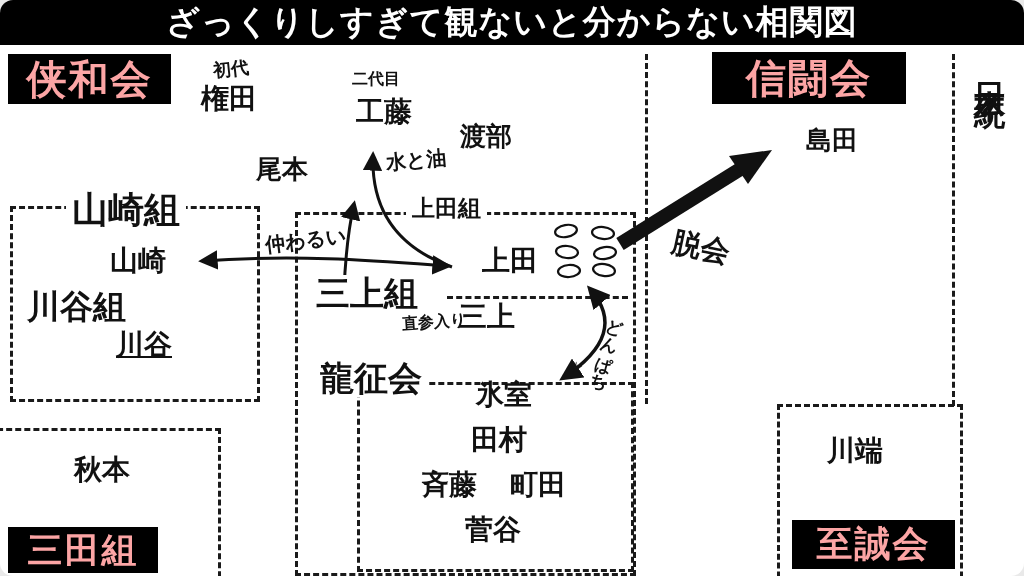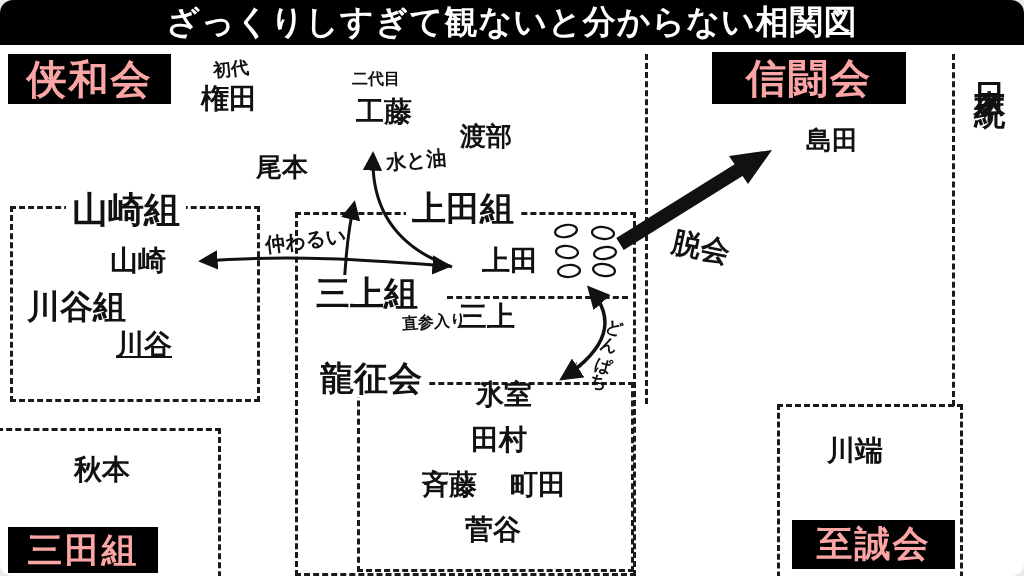--- a/index.html
+++ b/index.html
@@ -84,29 +84,29 @@
       <ellipse cx="569" cy="271" rx="11" ry="6" transform="rotate(-4 569 271)"></ellipse>
       <ellipse cx="604" cy="270" rx="11" ry="6" transform="rotate(8 604 270)"></ellipse>
     </g>
   </svg>
 
   <div class="name" style="left:213px;top:60px;font-size:18px;transform:rotate(-6deg);">初代</div>
   <div class="name" style="left:201px;top:84px;font-size:28px;">権田</div>
   <div class="name" style="left:352px;top:70px;font-size:16px;">二代目</div>
   <div class="name" style="left:356px;top:97px;font-size:28px;">工藤</div>
   <div class="name" style="left:460px;top:122px;font-size:26px;">渡部</div>
-  <div class="name" style="left:256px;top:155px;font-size:26px;font-family:Liberation Mono, monospace;">尾本</div>
+  <div class="name" style="left:256px;top:155px;font-size:26px;">尾本</div>
   <div class="name" style="left:806px;top:126px;font-size:26px;">島田</div>
 
   <div class="name on-border" style="left:66px;top:190px;font-size:36px;">山崎組</div>
   <div class="name" style="left:110px;top:246px;font-size:28px;">山崎</div>
   <div class="name" style="left:27px;top:289px;font-size:33px;">川谷組</div>
   <div class="name" style="left:116px;top:330px;font-size:28px;text-decoration:underline;">川谷</div>
 
-  <div class="name on-border" style="left:406px;top:190px;font-size:34px;">上田組</div>
+  <div class="name on-border" style="left:406px;top:196px;font-size:23px;">上田組</div>
   <div class="name" style="left:482px;top:246px;font-size:28px;">上田</div>
   <div class="name on-border" style="left:310px;top:275px;font-size:34px;">三上組</div>
   <div class="name" style="left:459px;top:302px;font-size:28px;">三上</div>
   <div class="name on-border" style="left:314px;top:360px;font-size:34px;">龍征会</div>
   <div class="name" style="left:476px;top:380px;font-size:28px;">氷室</div>
   <div class="name" style="left:471px;top:425px;font-size:28px;">田村</div>
   <div class="name" style="left:421px;top:470px;font-size:28px;">斉藤</div>
   <div class="name" style="left:510px;top:470px;font-size:28px;">町田</div>
   <div class="name" style="left:465px;top:515px;font-size:28px;">菅谷</div>
 

